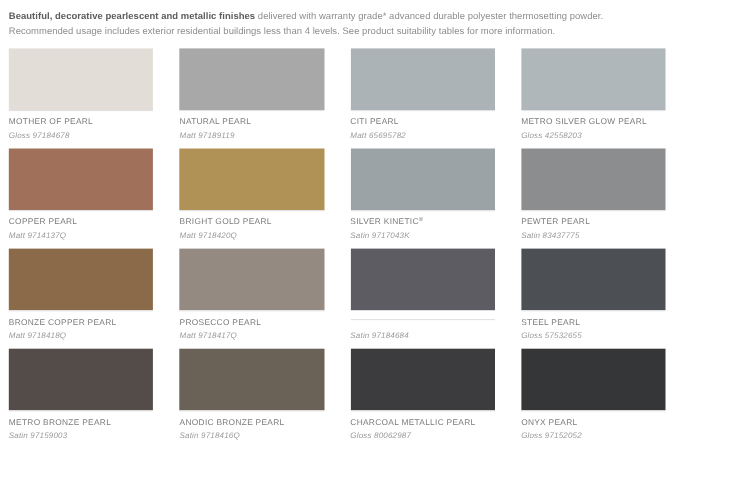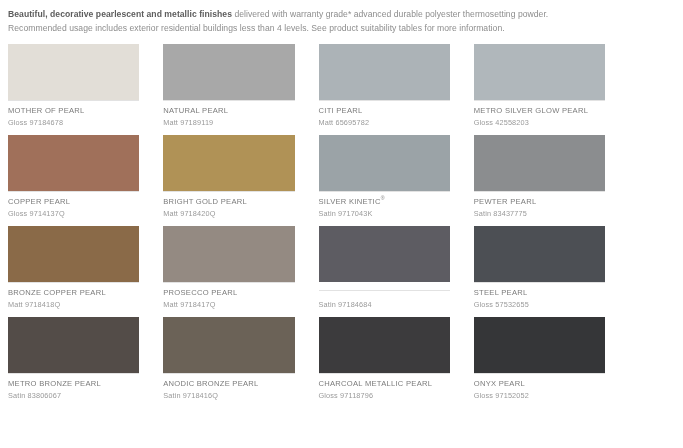--- a/index.html
+++ b/index.html
@@ -80,20 +80,21 @@
     line-height: 0;
   }
 
   .ccode {
     font-size: 7.3px;
     line-height: 10px;
     letter-spacing: 0.02em;
     color: #9a9a9a;
     padding-top: 2px;
     white-space: nowrap;
+    font-style: italic;
   }
 </style>
 </head>
 <body>
 
 <div id="page">
 
   <p class="intro"><span class="lead">Beautiful, decorative pearlescent and metallic finishes</span><span> delivered with warranty grade* advanced durable polyester thermosetting powder. Recommended usage includes exterior residential buildings less than 4 levels. See product suitability tables for more information.</span></p>
 
   <div class="grid">
@@ -118,21 +119,21 @@
       <div class="cell">
         <div class="chip" style="background: rgb(176, 183, 187);"></div>
         <div class="rule"></div>
         <div class="cname"><span>METRO SILVER GLOW PEARL</span></div>
         <div class="ccode">Gloss 42558203</div>
       </div>
       <div class="cell">
         <div class="chip" style="background: rgb(160, 112, 90);"></div>
         <div class="rule"></div>
         <div class="cname"><span>COPPER PEARL</span></div>
-        <div class="ccode">Gloss 9714137Q</div>
+        <div class="ccode">Matt 9714137Q</div>
       </div>
       <div class="cell">
         <div class="chip" style="background: rgb(176, 146, 86);"></div>
         <div class="rule"></div>
         <div class="cname"><span>BRIGHT GOLD PEARL</span></div>
         <div class="ccode">Matt 9718420Q</div>
       </div>
       <div class="cell">
         <div class="chip" style="background: rgb(155, 163, 167);"></div>
         <div class="rule"></div>
@@ -165,33 +166,33 @@
       <div class="cell">
         <div class="chip" style="background: rgb(76, 79, 84);"></div>
         <div class="rule"></div>
         <div class="cname"><span>STEEL PEARL</span></div>
         <div class="ccode">Gloss 57532655</div>
       </div>
       <div class="cell">
         <div class="chip" style="background: rgb(83, 76, 72);"></div>
         <div class="rule"></div>
         <div class="cname"><span>METRO BRONZE PEARL</span></div>
-        <div class="ccode">Satin 83806067</div>
+        <div class="ccode">Satin 97159003</div>
       </div>
       <div class="cell">
         <div class="chip" style="background: rgb(107, 98, 87);"></div>
         <div class="rule"></div>
         <div class="cname"><span>ANODIC BRONZE PEARL</span></div>
         <div class="ccode">Satin 9718416Q</div>
       </div>
       <div class="cell">
         <div class="chip" style="background: rgb(60, 59, 61);"></div>
         <div class="rule"></div>
         <div class="cname"><span>CHARCOAL METALLIC PEARL</span></div>
-        <div class="ccode">Gloss 97118796</div>
+        <div class="ccode">Gloss 80062987</div>
       </div>
       <div class="cell">
         <div class="chip" style="background: rgb(53, 54, 56);"></div>
         <div class="rule"></div>
         <div class="cname"><span>ONYX PEARL</span></div>
         <div class="ccode">Gloss 97152052</div>
       </div>
     </div>
 
 </div>

